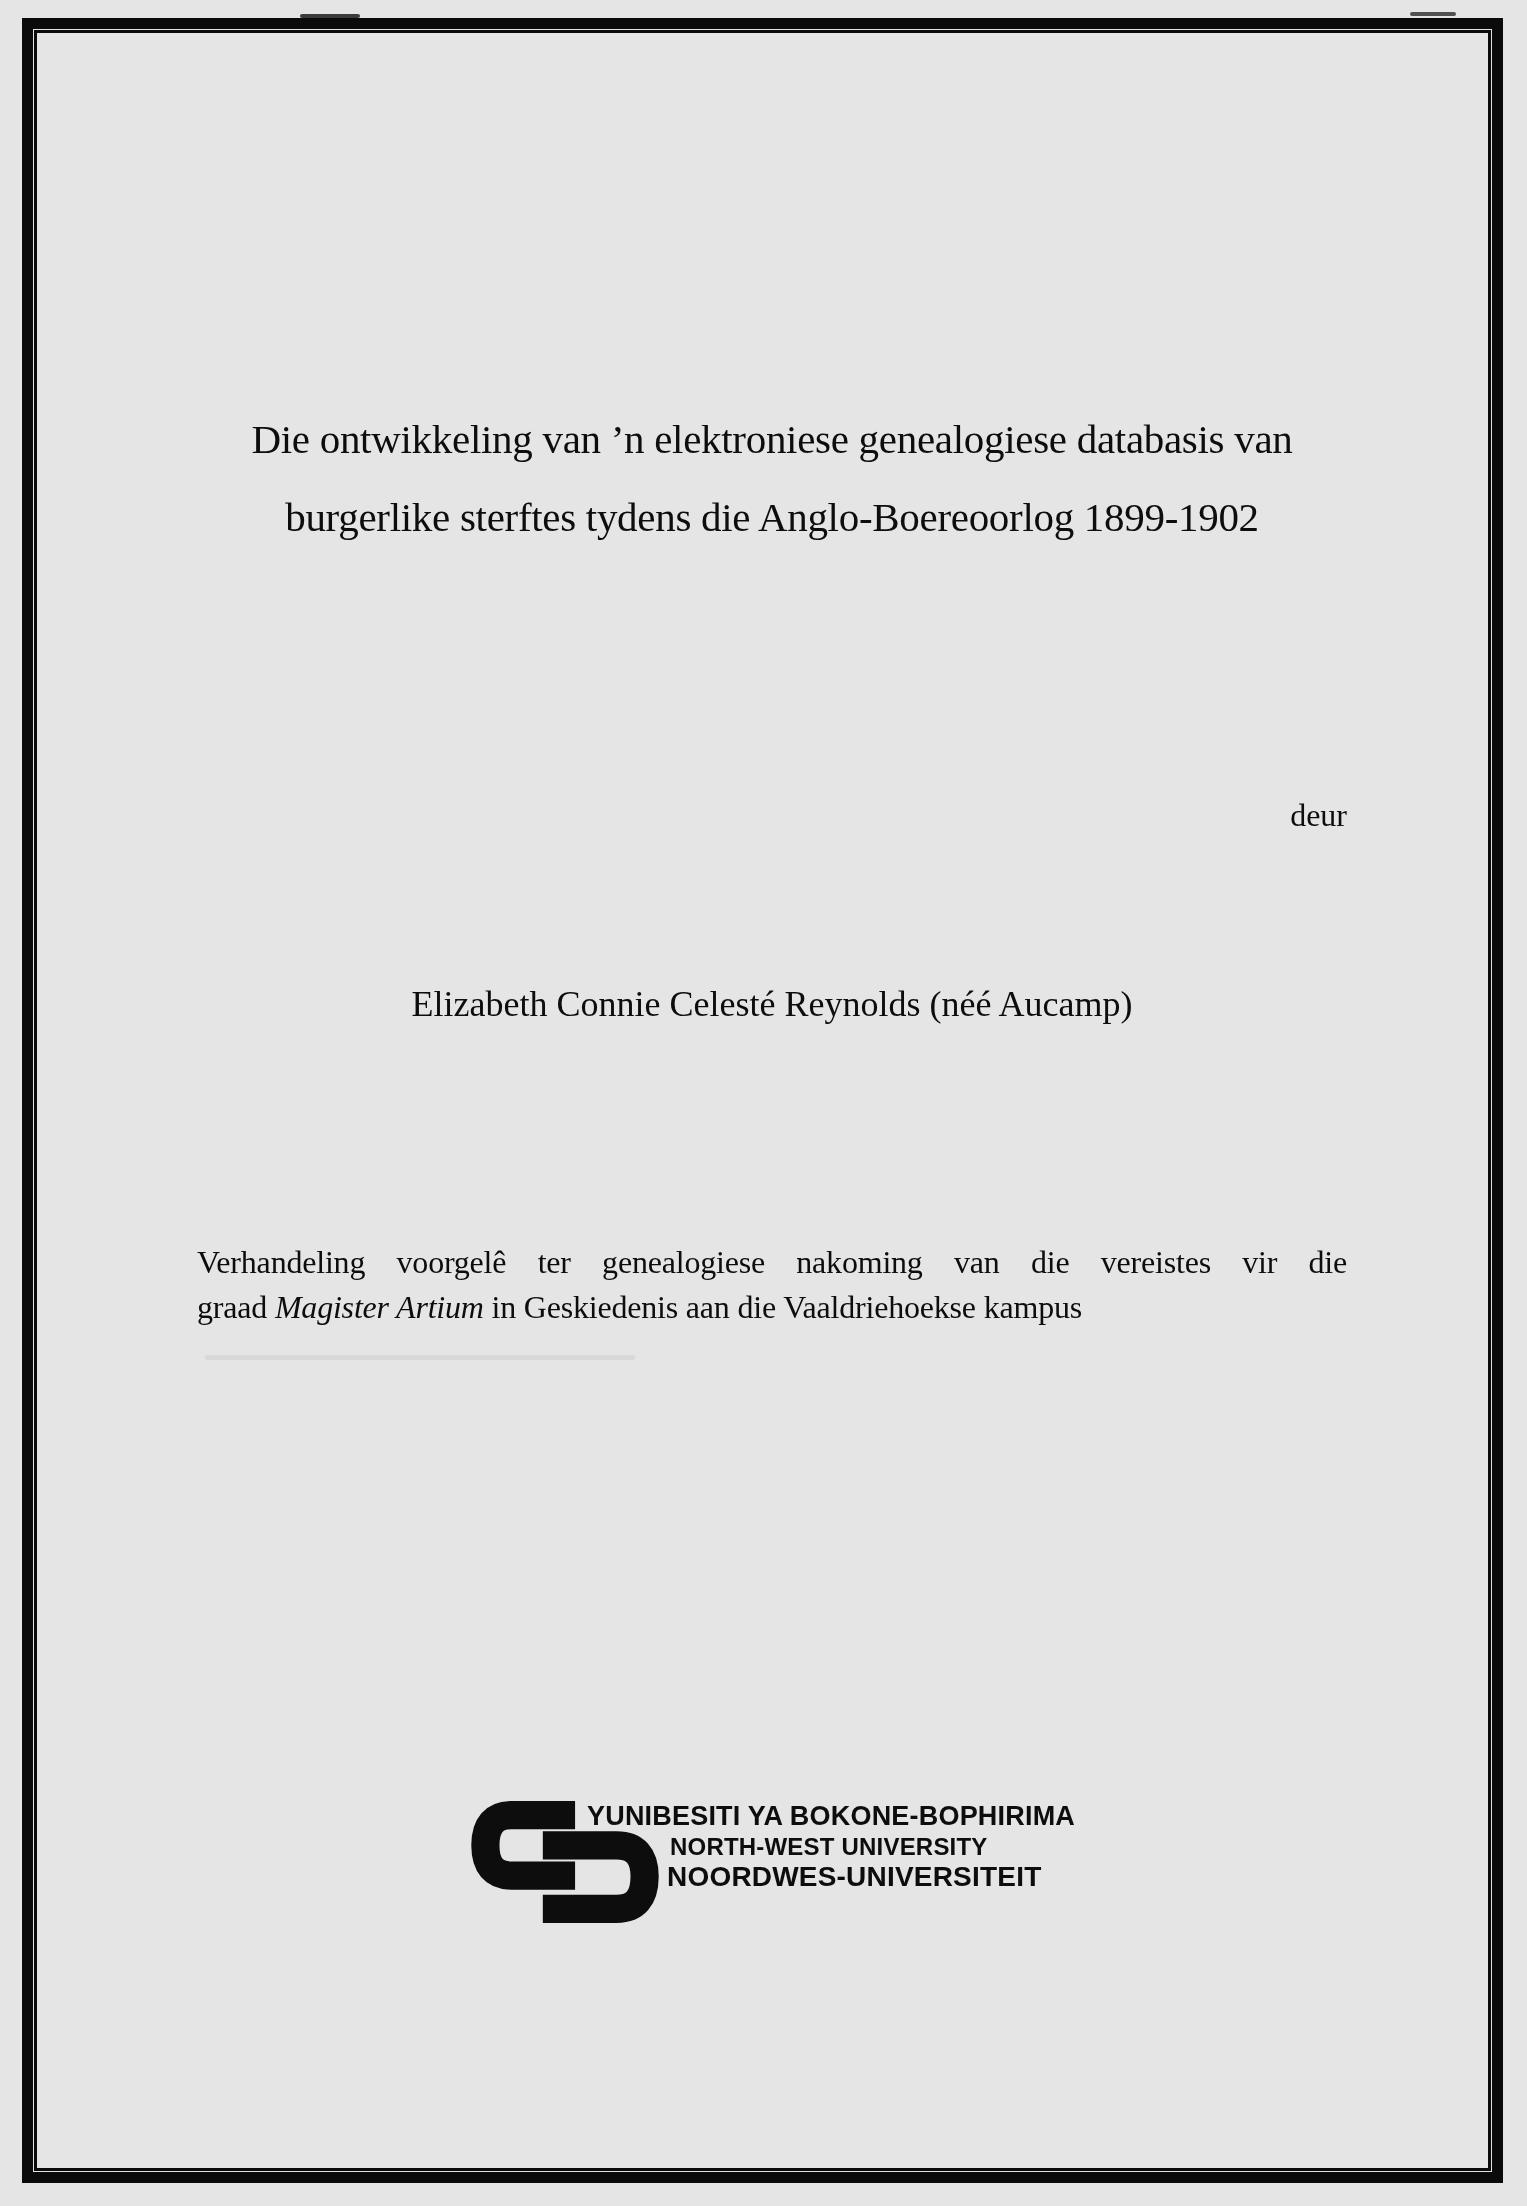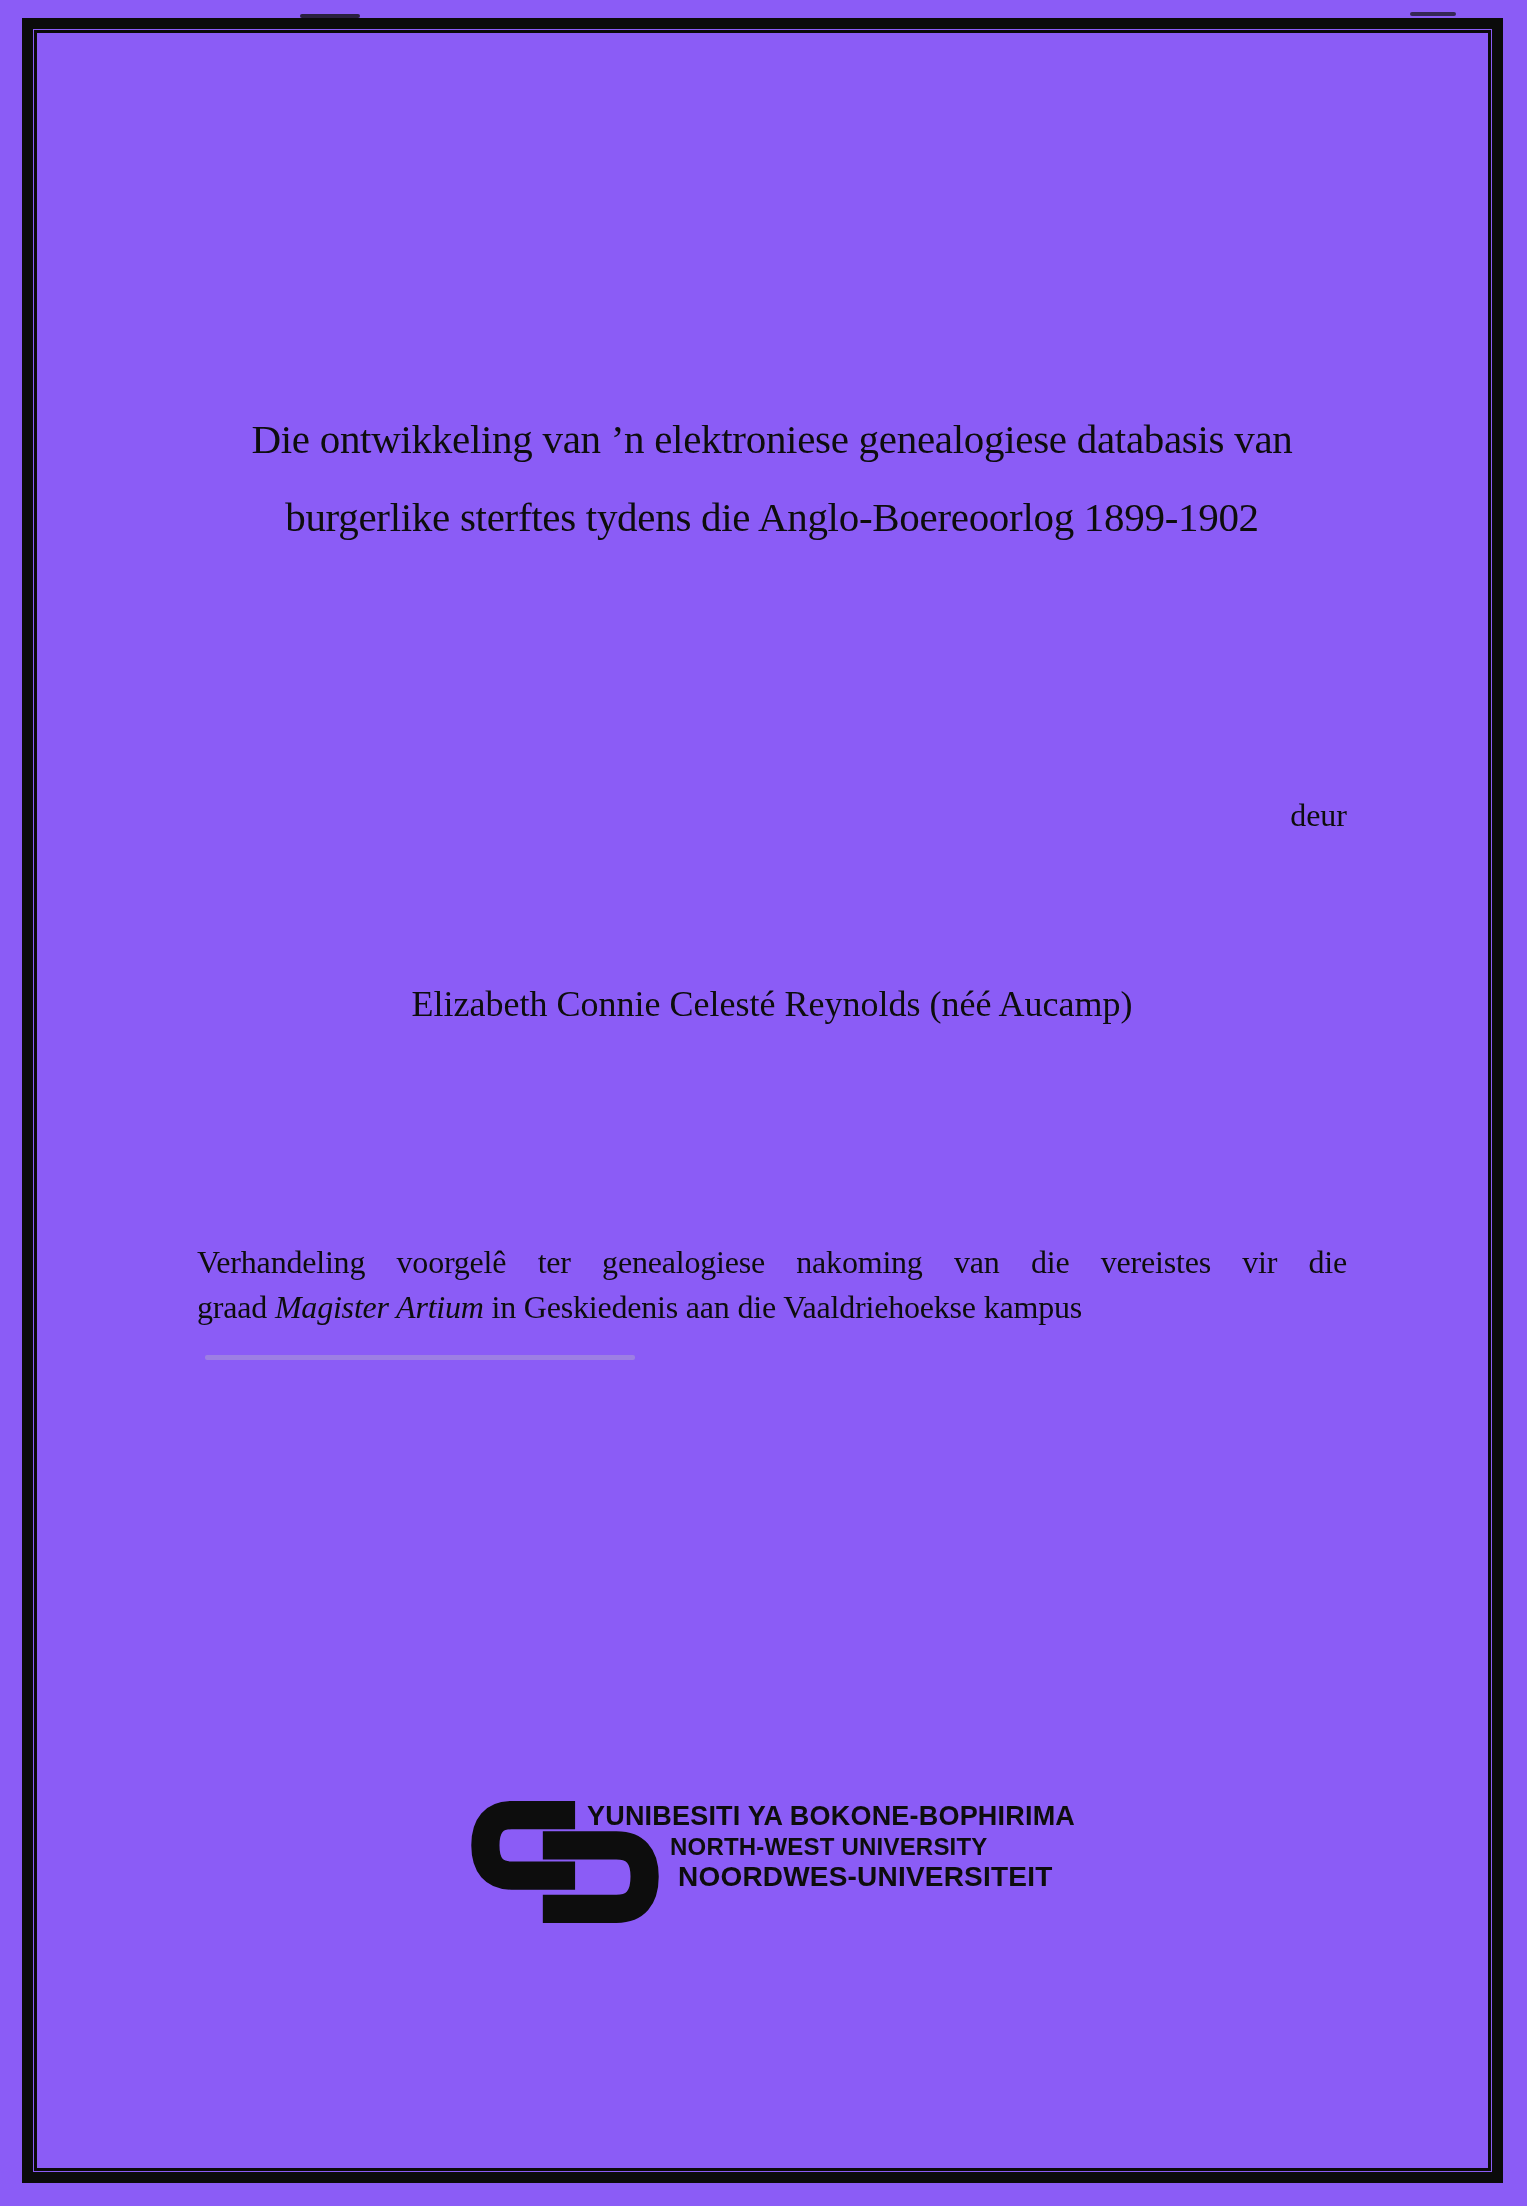--- a/index.html
+++ b/index.html
@@ -11,21 +11,21 @@
     width: 1527px;
     height: 2206px;
     position: relative;
     font-family: "Liberation Serif", "DejaVu Serif", serif;
     color: #0d0d0d;
     overflow: hidden;
   }
   .page {
     position: absolute;
     inset: 0;
-    background: #8b5cf6;
+    background: #e5e5e5;
   }
   
   .frame-outer {
     position: absolute;
     left: 22px;
     top: 18px;
     width: 1481px;
     height: 2165px;
     border: 11px solid #0b0b0b;
     box-sizing: border-box;
@@ -86,21 +86,21 @@
   .logo-text-line {
     position: absolute;
     font-family: "Liberation Sans", "DejaVu Sans", sans-serif;
     font-weight: 700;
     color: #0d0d0d;
     white-space: nowrap;
     letter-spacing: 0.2px;
   }
   .logo-l1 { left: 587px; top: 1801px; font-size: 27px; }
   .logo-l2 { left: 670px; top: 1833px; font-size: 24px; }
-  .logo-l3 { left: 667px; top: 1861px; font-size: 28px; margin-left: 11px; }
+  .logo-l3 { left: 667px; top: 1861px; font-size: 28px; }
   
   .smudge {
     position: absolute;
     background: #bfbfbf;
     opacity: 0.35;
     border-radius: 2px;
   }
   .smudge-1 { left: 205px; top: 1355px; width: 430px; height: 5px; }
   .smudge-2 { left: 300px; top: 14px;  width: 60px;  height: 4px; background:#111; opacity:.8; }
   .smudge-3 { left: 1410px; top: 12px; width: 46px;  height: 4px; background:#111; opacity:.7; }

